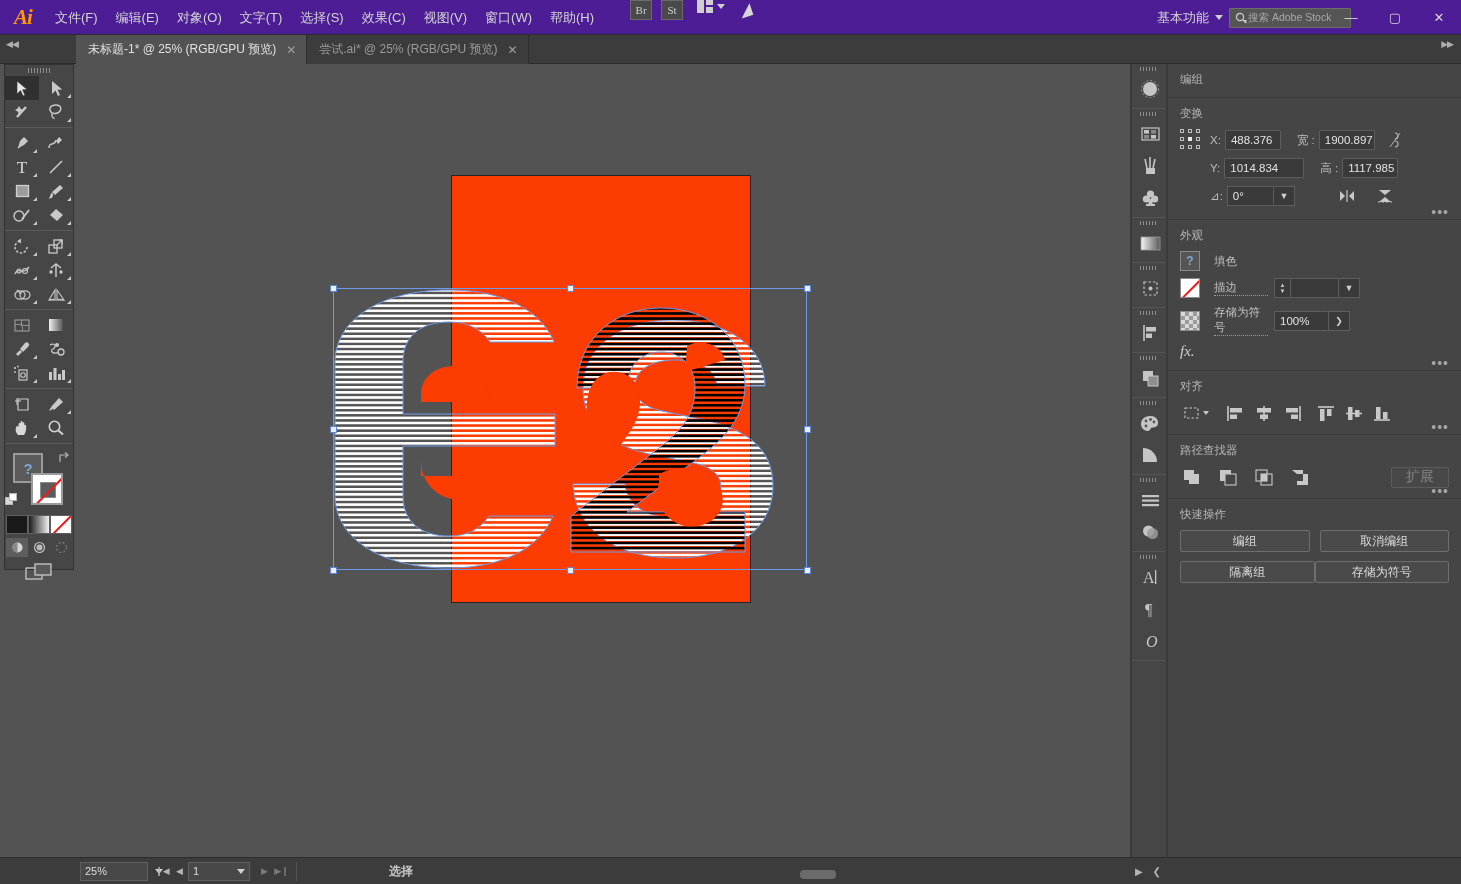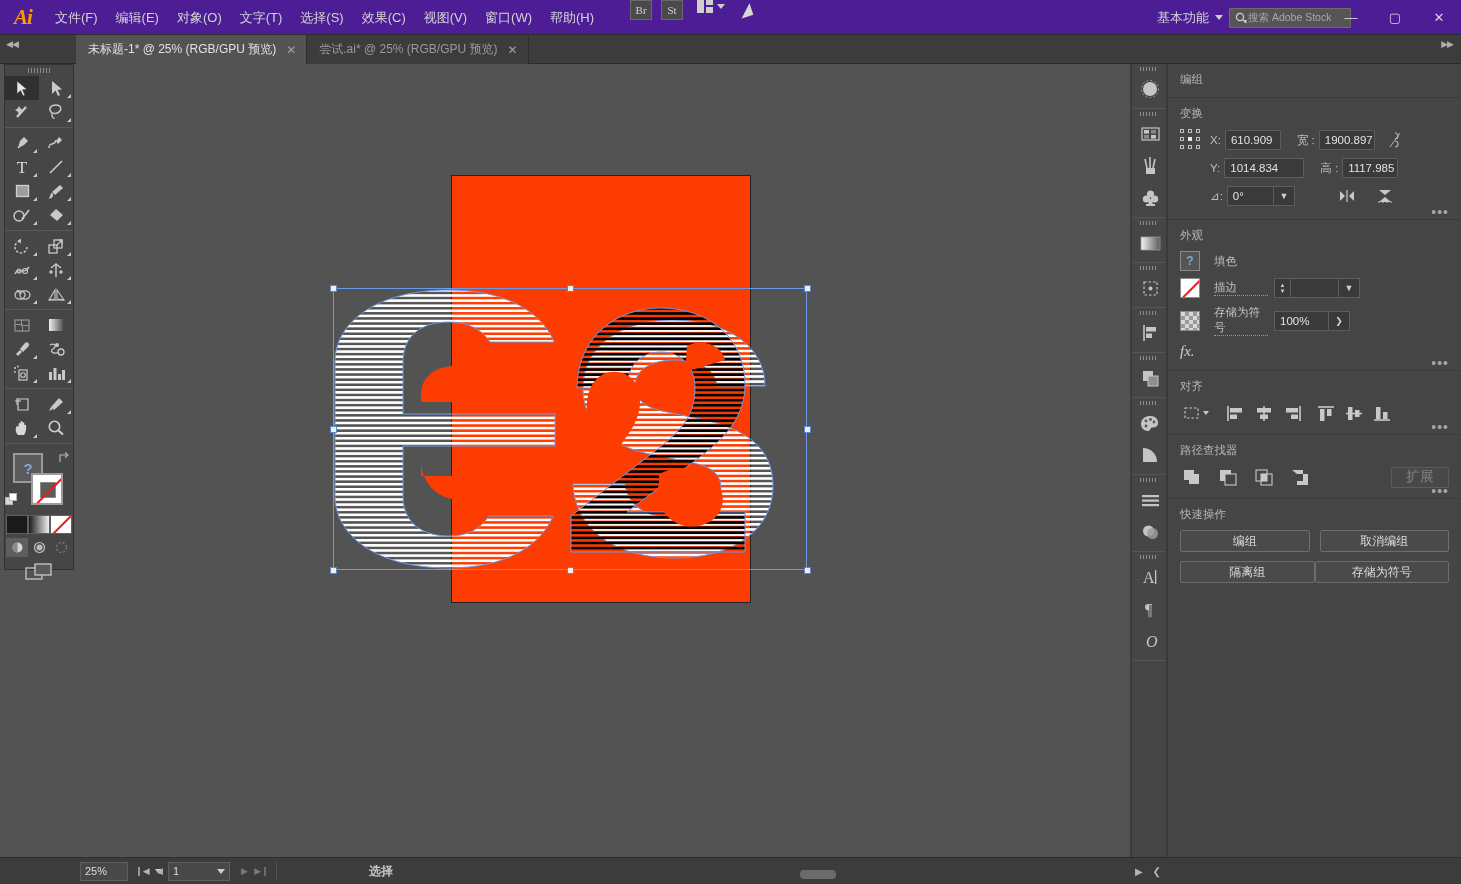--- a/index.html
+++ b/index.html
@@ -210,21 +210,21 @@
     height: 21px; width: 58px; display: flex; align-items: center; justify-content: center;
     border-radius: 2px;
   }
 
   
   .statusbar {
     position: absolute; left: 0; bottom: 0; width: 1461px; height: 27px;
     background: #3c3c3c; border-top: 1px solid #2d2d2d; display: flex; align-items: center;
   }
   .sb-zoom {
-    margin-left: 80px; width: 48px; height: 19px; background: #484848; border: 1px solid #5f5f5f;
+    margin-left: 80px; width: 68px; height: 19px; background: #484848; border: 1px solid #5f5f5f;
     display: flex; align-items: center; justify-content: space-between; padding: 0 4px;
     font-size: 11px; color: #ddd; gap: 48px;
   }
   .sb-nav { display: flex; align-items: center; gap: 0; margin-left: 6px; }
   .navbtn { width: 17px; height: 19px; display: flex; align-items: center; justify-content: center;
             color: #b4b4b4; font-size: 9px; }
   .navbtn.dim { color: #7a7a7a; }
   .sb-page { width: 62px; height: 19px; background: #484848; border: 1px solid #5f5f5f;
              display: flex; align-items: center; justify-content: space-between; padding: 0 4px;
              font-size: 11px; color: #ddd; }
@@ -839,21 +839,21 @@
           <i style="left:0;top:8px"></i>
             <i class="c" style="left:8px;top:8px"></i>
             <i style="left:16px;top:8px"></i>
           <i style="left:0;top:16px"></i>
             <i style="left:8px;top:16px"></i>
             <i style="left:16px;top:16px"></i>
         </div>
         <div style="flex:1;">
           <div class="row">
             <span class="fld-label">X:</span>
-            <div class="fld" style="width:56px;">610.909</div>
+            <div class="fld" style="width:56px;">488.376</div>
             <span class="fld-label" style="margin-left:16px;">宽 :</span>
             <div class="fld" style="width:56px;">1900.897</div>
             <div class="icon-btn" style="margin-left:8px;">
               <svg width="12" height="18" viewBox="0 0 12 18">
                   <path d="M6 2 a3 3 0 0 1 0 6 M6 10 a3 3 0 0 1 0 6" fill="none" stroke="#b0b0b0" stroke-width="1.2"></path>
                   <line x1="1" y1="16" x2="11" y2="2" stroke="#b0b0b0" stroke-width="1"></line>
                 </svg>
             </div>
           </div>
           <div class="row">

